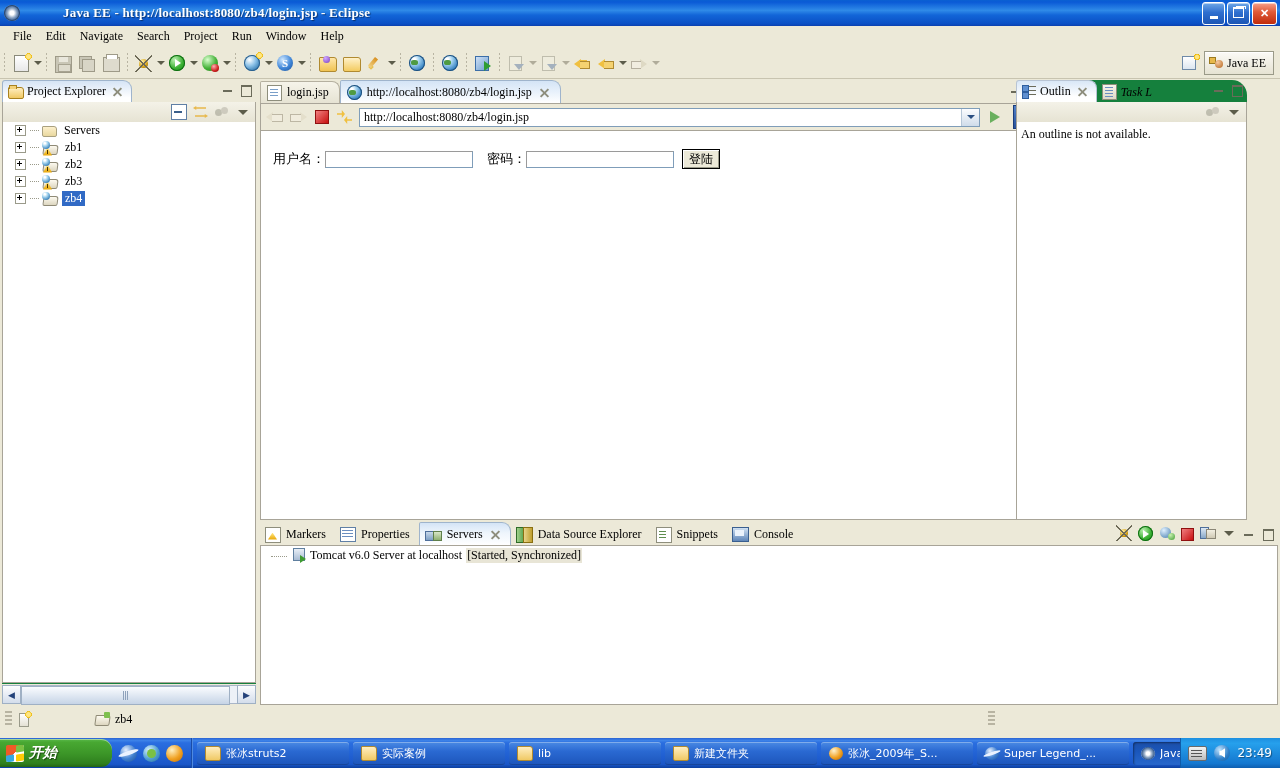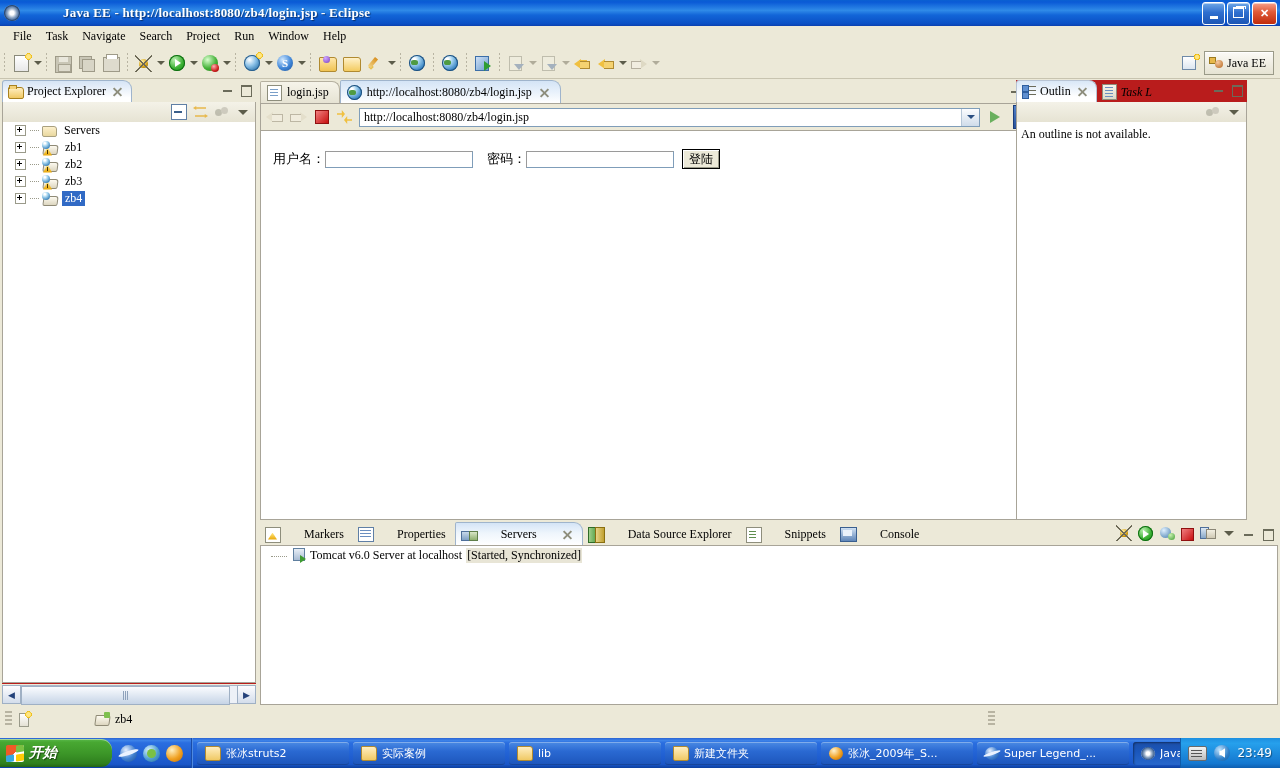--- a/index.html
+++ b/index.html
@@ -178,21 +178,21 @@
     border:1px solid #9a9a88;background:linear-gradient(to bottom,#fbfaf6,#e6e3d3);
     font-family:"Liberation Serif",serif;font-size:12px;
     box-shadow:inset 0 1px 0 #fff;
   }
   .persp-ico{width:14px;height:14px;position:relative;}
   .persp-ico::before{content:"";position:absolute;left:0;top:1px;width:5px;height:5px;background:#e8b84b;border:1px solid #9a7a20;}
   .persp-ico::after{content:"";position:absolute;right:0;top:4px;width:8px;height:8px;border-radius:50%;
     background:radial-gradient(circle at 35% 30%,#f6c9a0,#b5651d);}
 
   
-  .panel{position:absolute;background:#b91c1c;}
+  .panel{position:absolute;background:#15803d;border-radius:15px;}
   .tabstrip{height:22px;position:relative;display:flex;align-items:flex-end;}
   .vtab{
     height:20px;display:flex;align-items:center;gap:4px;padding:0 8px 0 5px;
     font-family:"Liberation Serif",serif;font-size:12px;white-space:nowrap;color:#000;
     position:relative;
   }
   .vtab.active{
     background:#fff;
     border-top:1px solid #b8c4d4;border-left:1px solid #b8c4d4;border-right:1px solid #b8c4d4;
     border-radius:3px 8px 0 0;height:21px;
@@ -415,21 +415,21 @@
   .ol-body{
     position:absolute;left:0;top:42px;right:0;bottom:0;background:#fff;
     border:1px solid #a8a498;border-top:none;
     font-family:"Liberation Serif",serif;font-size:12px;padding:5px 4px;
   }
 
   
   #bottomPanel{left:260px;top:522px;width:1018px;height:183px;}
   .bp-tabstrip{height:23px;display:flex;align-items:flex-end;background:#ece9d8;position:relative;}
   .bp-tab{
-    height:21px;display:flex;align-items:center;gap:23px;padding:0 9px 0 5px;
+    height:21px;display:flex;align-items:center;gap:5px;padding:0 9px 0 5px;
     font-family:"Liberation Serif",serif;font-size:12px;white-space:nowrap;
   }
   .bp-tab.inactive{background:transparent;}
   .bp-tab.active{
     background:linear-gradient(to bottom,#d4e4f6 0%,#eef5fc 45%,#ffffff 100%);
     border-top:1px solid #9fb4cc;border-left:1px solid #9fb4cc;border-right:1px solid #9fb4cc;
     border-radius:2px 9px 0 0;height:22px;
   }
   .ico-markers{width:14px;height:14px;flex:0 0 auto;position:relative;background:#fff;border:1px solid #8e8e7c;}
   .ico-markers::after{content:"";position:absolute;left:2px;top:5px;width:9px;height:7px;
@@ -597,21 +597,21 @@
         </div>
       <div class="tb-btn max">
           <span class="glyph"></span>
         </div>
       <div class="tb-btn close">✕</div>
     </div>
   </div>
 
   <div class="menubar">
     <div class="mi">File</div>
-    <div class="mi">Task</div>
+    <div class="mi">Edit</div>
     <div class="mi">Navigate</div>
     <div class="mi">Search</div>
     <div class="mi">Project</div>
     <div class="mi">Run</div>
     <div class="mi">Window</div>
     <div class="mi">Help</div>
   </div>
 
   <div class="toolbar">
     <div class="tb-sep"></div>

